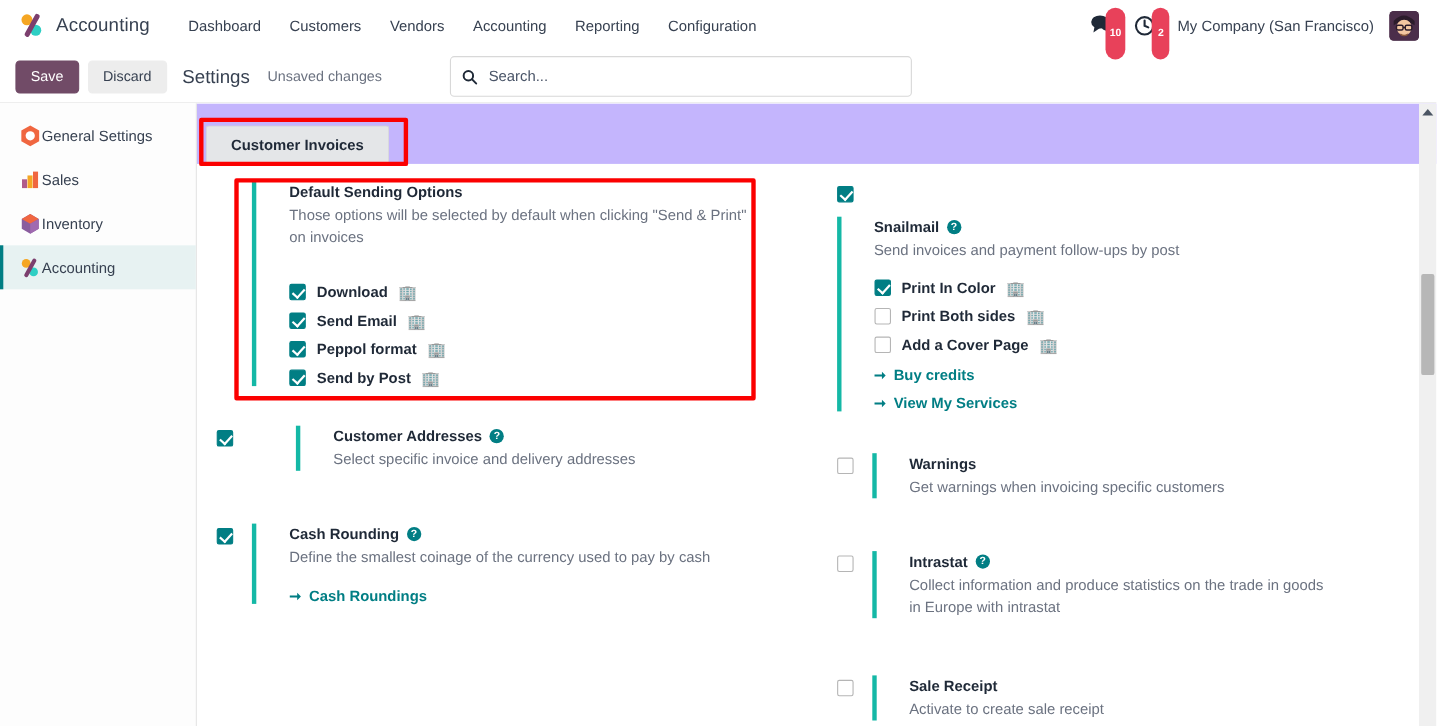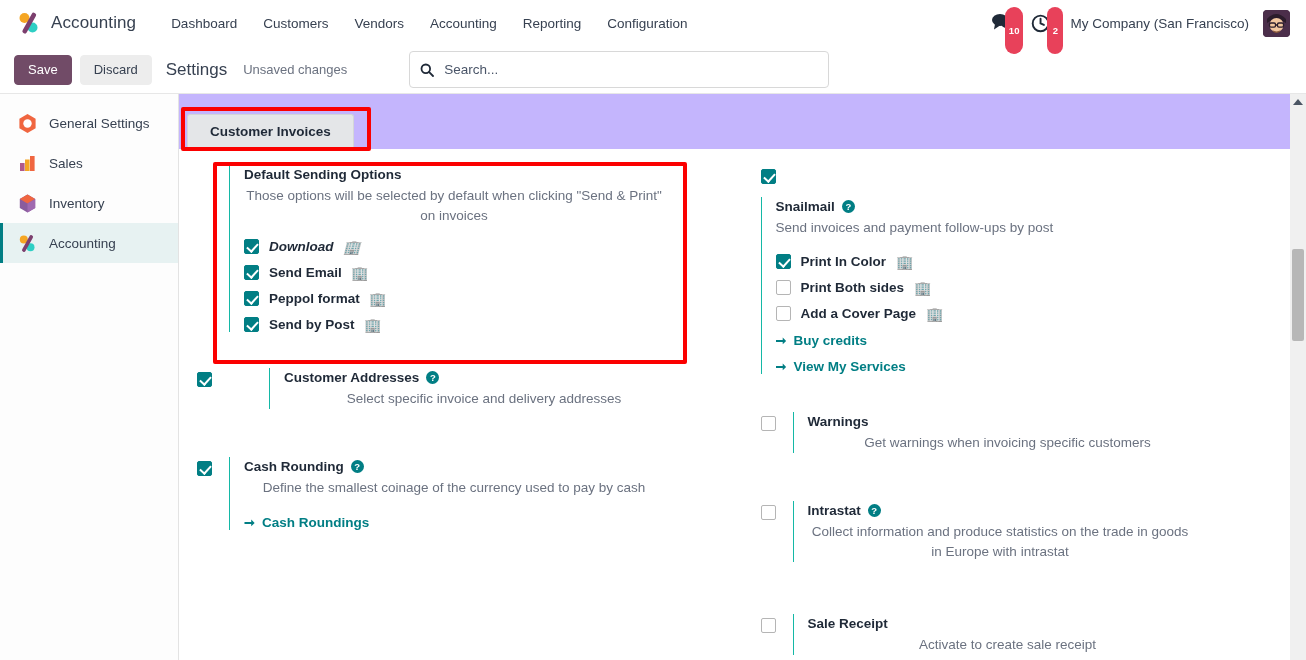--- a/index.html
+++ b/index.html
@@ -96,21 +96,21 @@
   
   .body-split { display: flex; height: 566px; background: #fff; }
 
   
   .sidebar {
     width: 179px; flex: 0 0 179px;
     background: #fdfdfd; border-right: 1px solid #e3e3e3;
     padding-top: 9px;
   }
   .side-item {
-    display: flex; align-items: center; gap: 11px;
+    display: flex; align-items: center; 
     height: 40px; padding-left: 14px; cursor: pointer;
     font-size: 13.5px; color: #374151;
     border-left: 3px solid transparent;
   }
   .side-item.active {
     background: #e7f2f2; border-left-color: #017e84; font-weight: 400;
   }
   .side-icon { width: 21px; height: 21px; flex: 0 0 21px; display:block; }
 
   
@@ -138,21 +138,21 @@
   .col { width: 50%; padding: 0 22px 0 18px; }
 
   .setting {
     display: flex; align-items: flex-start;
     margin-bottom: 26px;
   }
   .setting .cbcell {
     width: 32px; flex: 0 0 32px; padding-top: 4px; display: flex; justify-content: flex-start;
   }
   .setting .txtcell {
-    flex: 1; border-left: 1px solid #14b8a6; padding-left: 14px; text-align: center;
+    flex: 1; border-left: 4px solid #14b8a6; padding-left: 30px;
   }
   .s-title {
     font-size: 13.5px; font-weight: 700; color: #1f2937;
     display: flex; align-items: center; gap: 7px; line-height: 19px;
   }
   .s-desc {
     font-size: 13.5px; color: #6b7280; line-height: 20px; margin-top: 2px;
     max-width: 400px;
   }
 
@@ -360,21 +360,21 @@
         <div class="col">
 
           <div class="setting" style="margin-bottom:36px;">
             <div class="cbcell"></div>
             <div class="txtcell">
               <div class="s-title">
                 <span>Default Sending Options</span>
               </div>
               <div class="s-desc" style="max-width:420px;">Those options will be selected by default when clicking "Send &amp; Print" on invoices</div>
 
-              <div class="subrow" style="margin-top:13px;font-style:italic;">
+              <div class="subrow" style="margin-top:32px;">
                 <span class="cb checked"></span>
                 <span class="sub-label">Download</span>
                 <span class="bld">🏢</span>
               </div>
               <div class="subrow">
                 <span class="cb checked"></span>
                 <span class="sub-label">Send Email</span>
                 <span class="bld">🏢</span>
               </div>
               <div class="subrow">

